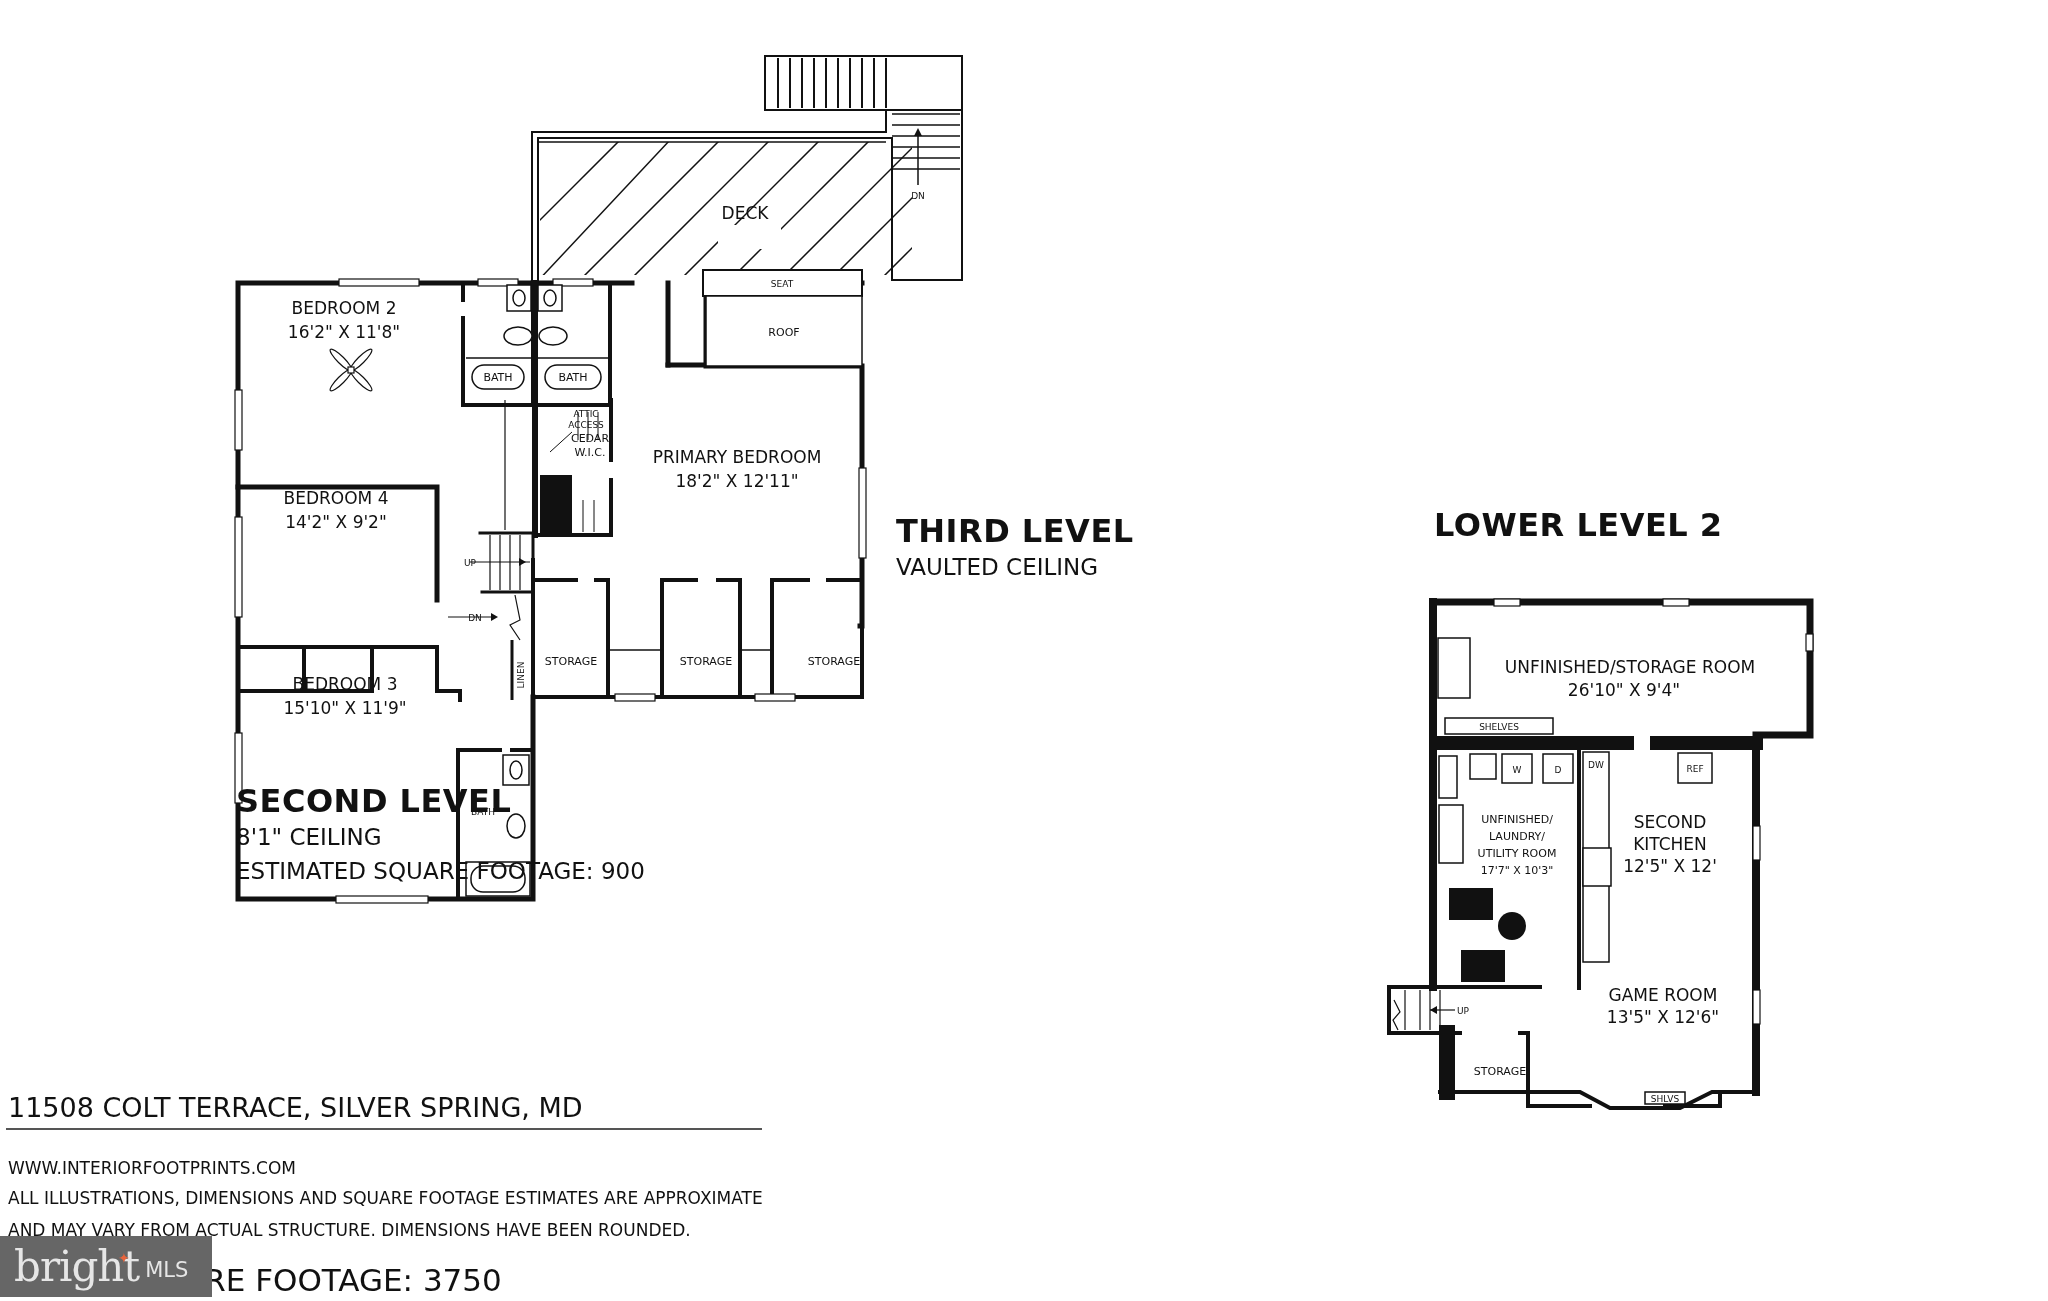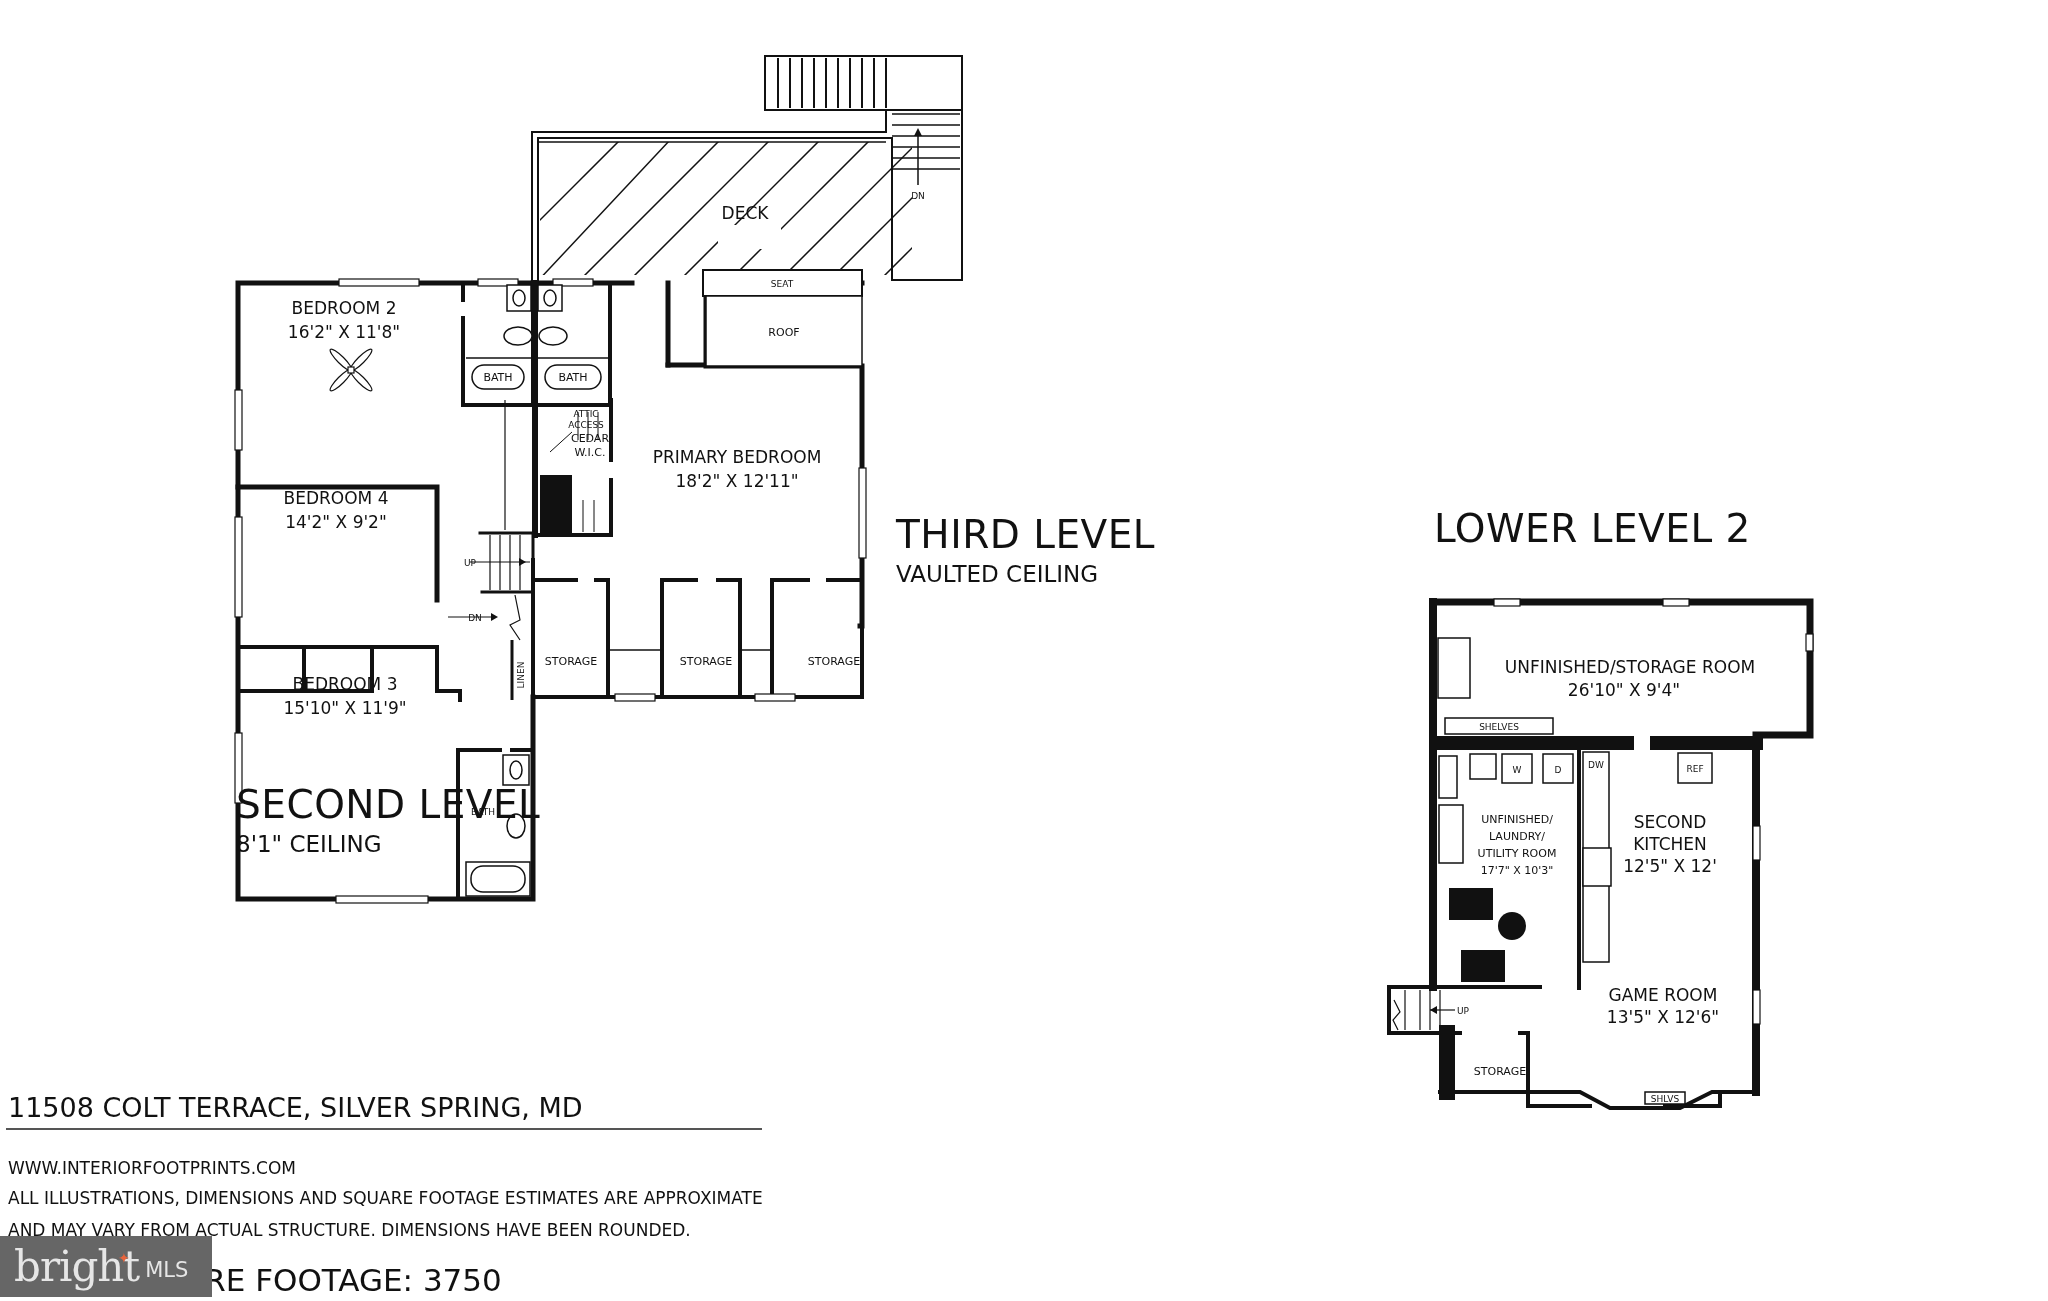--- a/index.html
+++ b/index.html
@@ -3,21 +3,21 @@
 <meta charset="utf-8">
 <style>
   html,body{margin:0;padding:0;background:#ffffff;}
   body{width:2048px;height:1301px;position:relative;overflow:hidden;font-family:"DejaVu Sans",sans-serif;color:#111;}
   svg{position:absolute;left:0;top:0;}
   .lbl{font-family:"DejaVu Sans",sans-serif;fill:#111;}
   .room{font-size:17px;text-anchor:middle;}
   .small{font-size:11px;text-anchor:middle;}
   .tiny{font-size:9px;text-anchor:middle;}
   .heading{position:absolute;font-family:"DejaVu Sans",sans-serif;color:#111;white-space:nowrap;}
-  .h-title{font-size:39px;letter-spacing:0.5px;}
+  .h-title{font-size:32px;letter-spacing:0.5px;font-weight:bold;}
   .h-sub{font-size:23px;line-height:34px;}
   .footer{position:absolute;left:8px;font-family:"DejaVu Sans",sans-serif;color:#111;white-space:nowrap;}
   .addr{top:1092px;font-size:27px;}
   .rule{position:absolute;left:6px;top:1128px;width:756px;height:2px;background:#555;}
   .web{top:1158px;font-size:17px;}
   .disc1{top:1188px;font-size:17px;}
   .disc2{top:1220px;font-size:17px;}
   .total{top:1262px;font-size:31px;}
   .badge{position:absolute;left:0;top:1236px;width:212px;height:61px;background:#666;display:flex;align-items:center;padding-left:14px;box-sizing:border-box;}
   .badge-bright{font-family:"DejaVu Serif",serif;font-size:42px;color:#e6e6e6;letter-spacing:-1px;}
@@ -269,20 +269,21 @@
   <text class="lbl room" x="1670" y="872">12'5" X 12'</text>
   <text class="lbl room" x="1663" y="1001">GAME ROOM</text>
   <text class="lbl room" x="1663" y="1023">13'5" X 12'6"</text>
   <text class="lbl small" x="1500" y="1075">STORAGE</text>
   <text class="lbl tiny" x="1665" y="1102">SHLVS</text>
 </svg>
 
 <div class="heading" style="left:236px;top:782px;">
   <div class="h-title">SECOND LEVEL</div>
   <div class="h-sub">8'1" CEILING</div>
+  <div class="h-sub">ESTIMATED SQUARE FOOTAGE: 900</div>
 </div>
 
 <div class="heading" style="left:896px;top:512px;">
   <div class="h-title">THIRD LEVEL</div>
   <div class="h-sub">VAULTED CEILING</div>
 </div>
 
 <div class="heading" style="left:1434px;top:506px;">
   <div class="h-title">LOWER LEVEL 2</div>
 </div>

